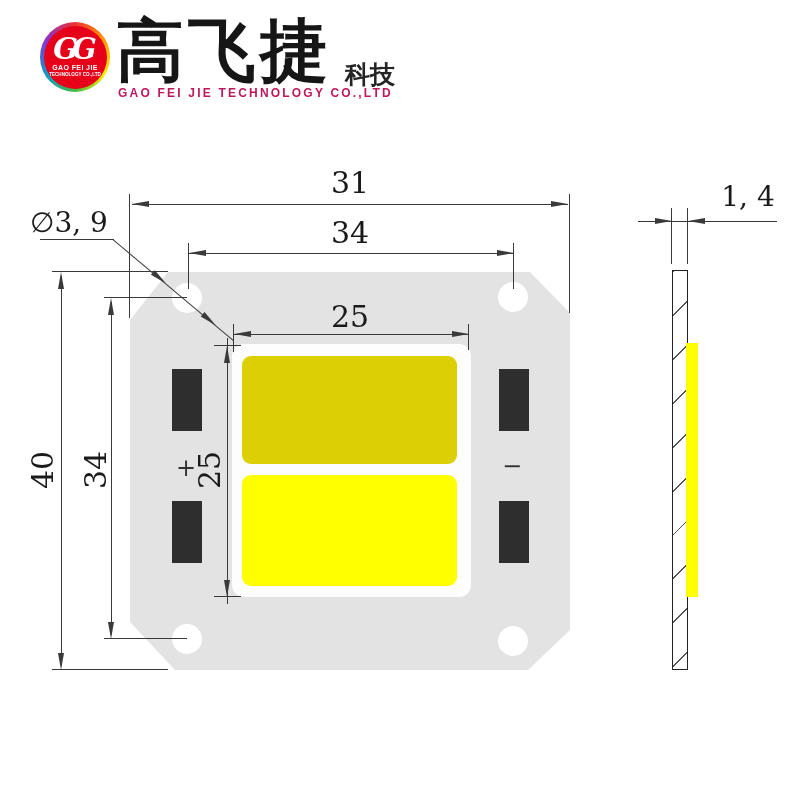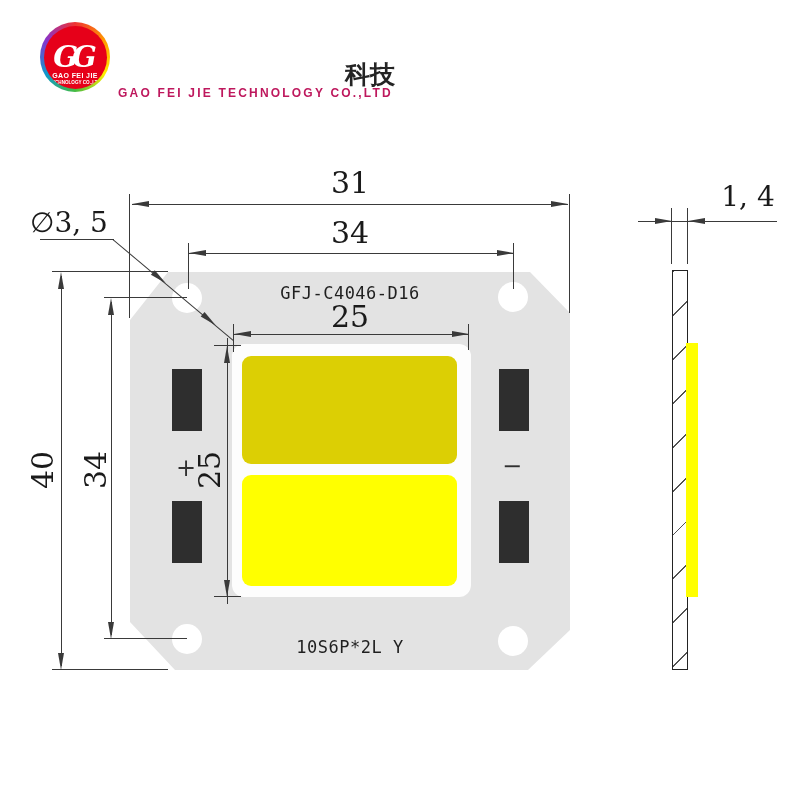--- a/index.html
+++ b/index.html
@@ -11,21 +11,21 @@
        font-family:"Liberation Sans",sans-serif;}
   .canvas{position:relative;width:800px;height:800px;background:#fff;}
 
   
   .logo-badge{position:absolute;left:40px;top:22px;width:70px;height:70px;border-radius:50%;
     background:conic-gradient(#e33,#f90,#fe0,#4b4,#19c,#83c,#e33);
     display:flex;align-items:center;justify-content:center;}
   .logo-core{width:63px;height:63px;border-radius:50%;background:var(--logo-red);
     color:#fff;text-align:center;overflow:hidden;}
   .logo-gg{font-family:"DejaVu Serif",serif;font-style:italic;font-weight:bold;
-    font-size:29px;line-height:30px;letter-spacing:-6px;margin:16px 6px 0 0;}
+    font-size:29px;line-height:30px;letter-spacing:-6px;margin:8px 6px 0 0;}
   .logo-l1{font-size:7px;font-weight:bold;letter-spacing:.4px;line-height:8px;}
   .logo-l2{font-size:4.6px;font-weight:bold;line-height:6px;}
   .brand-cn{position:absolute;left:116px;top:10px;font-family:"DejaVu Serif",serif;
     font-weight:bold;font-size:68px;line-height:80px;letter-spacing:4px;color:#161616;}
   .brand-cn-suffix{position:absolute;left:345px;top:58px;font-size:25px;font-weight:bold;color:#242424;}
   .brand-en{position:absolute;left:118px;top:86px;font-size:12px;font-weight:bold;
     letter-spacing:2.2px;color:#be185d;white-space:nowrap;}
 
   
   .hline{position:absolute;height:1.4px;background:var(--line);}
@@ -70,37 +70,36 @@
 
 <div class="canvas">
 
   <div class="logo-badge">
     <div class="logo-core">
       <div class="logo-gg">GG</div>
       <div class="logo-l1">GAO FEI JIE</div>
       <div class="logo-l2">TECHNOLOGY CO.,LTD</div>
     </div>
   </div>
+  <div class="brand-cn">高飞捷</div>
   <div class="brand-cn-suffix">科技</div>
   <div class="brand-en">GAO FEI JIE TECHNOLOGY CO.,LTD</div>
 
   <div class="board"></div>
   <div class="hole" style="left:172px;top:283px;"></div>
   <div class="hole" style="left:498px;top:282px;"></div>
   <div class="hole" style="left:172px;top:624px;"></div>
   <div class="hole" style="left:498px;top:626px;"></div>
   <div class="substrate"></div>
   <div class="led led-top"></div>
   <div class="led led-bottom"></div>
   <div class="pad" style="left:172px;top:369px;"></div>
   <div class="pad" style="left:172px;top:501px;"></div>
   <div class="pad" style="left:499px;top:369px;"></div>
   <div class="pad" style="left:499px;top:501px;"></div>
-  <div class="cad" style="left:238px;top:283px;width:224px;">GFJ-C4046-D16</div>
-  <div class="cad" style="left:248px;top:637px;width:204px;">10S6P*2L Y</div>
   <div class="polarity" style="left:176px;top:456px;">+</div>
   <div class="polarity" style="left:502px;top:454px;">−</div>
 
   <div class="dim-text" style="left:318px;top:168px;width:64px;">31</div>
   <div class="hline" style="left:132px;top:204px;width:436px;"></div>
   <div class="ar ar-l" style="left:132px;top:201px;"></div>
   <div class="ar ar-r" style="left:551px;top:201px;"></div>
   <div class="vline" style="left:129px;top:194px;height:124px;"></div>
   <div class="vline" style="left:569px;top:194px;height:119px;"></div>
 
@@ -111,21 +110,21 @@
   <div class="vline" style="left:188px;top:243px;height:46px;"></div>
   <div class="vline" style="left:513px;top:243px;height:46px;"></div>
 
   <div class="dim-text" style="left:318px;top:302px;width:64px;">25</div>
   <div class="hline" style="left:234px;top:334px;width:235px;"></div>
   <div class="ar ar-l" style="left:234px;top:331px;"></div>
   <div class="ar ar-r" style="left:452px;top:331px;"></div>
   <div class="vline" style="left:233px;top:324px;height:28px;"></div>
   <div class="vline" style="left:468px;top:324px;height:26px;"></div>
 
-  <div class="dim-text dim-text-sm" style="left:30px;top:208px;">∅3, 5</div>
+  <div class="dim-text dim-text-sm" style="left:30px;top:208px;">∅3, 9</div>
   <div class="hline" style="left:40px;top:239px;width:74px;"></div>
   <div class="leader">
     <div class="ar ar-r" style="left:52px;"></div>
     <div class="ar ar-r" style="left:117px;"></div>
   </div>
 
   <div class="dim-text vrot" style="left:11px;top:455px;">40</div>
   <div class="vline" style="left:61px;top:276px;height:390px;"></div>
   <div class="ar ar-u" style="left:58px;top:272px;"></div>
   <div class="ar ar-d" style="left:58px;top:653px;"></div>

